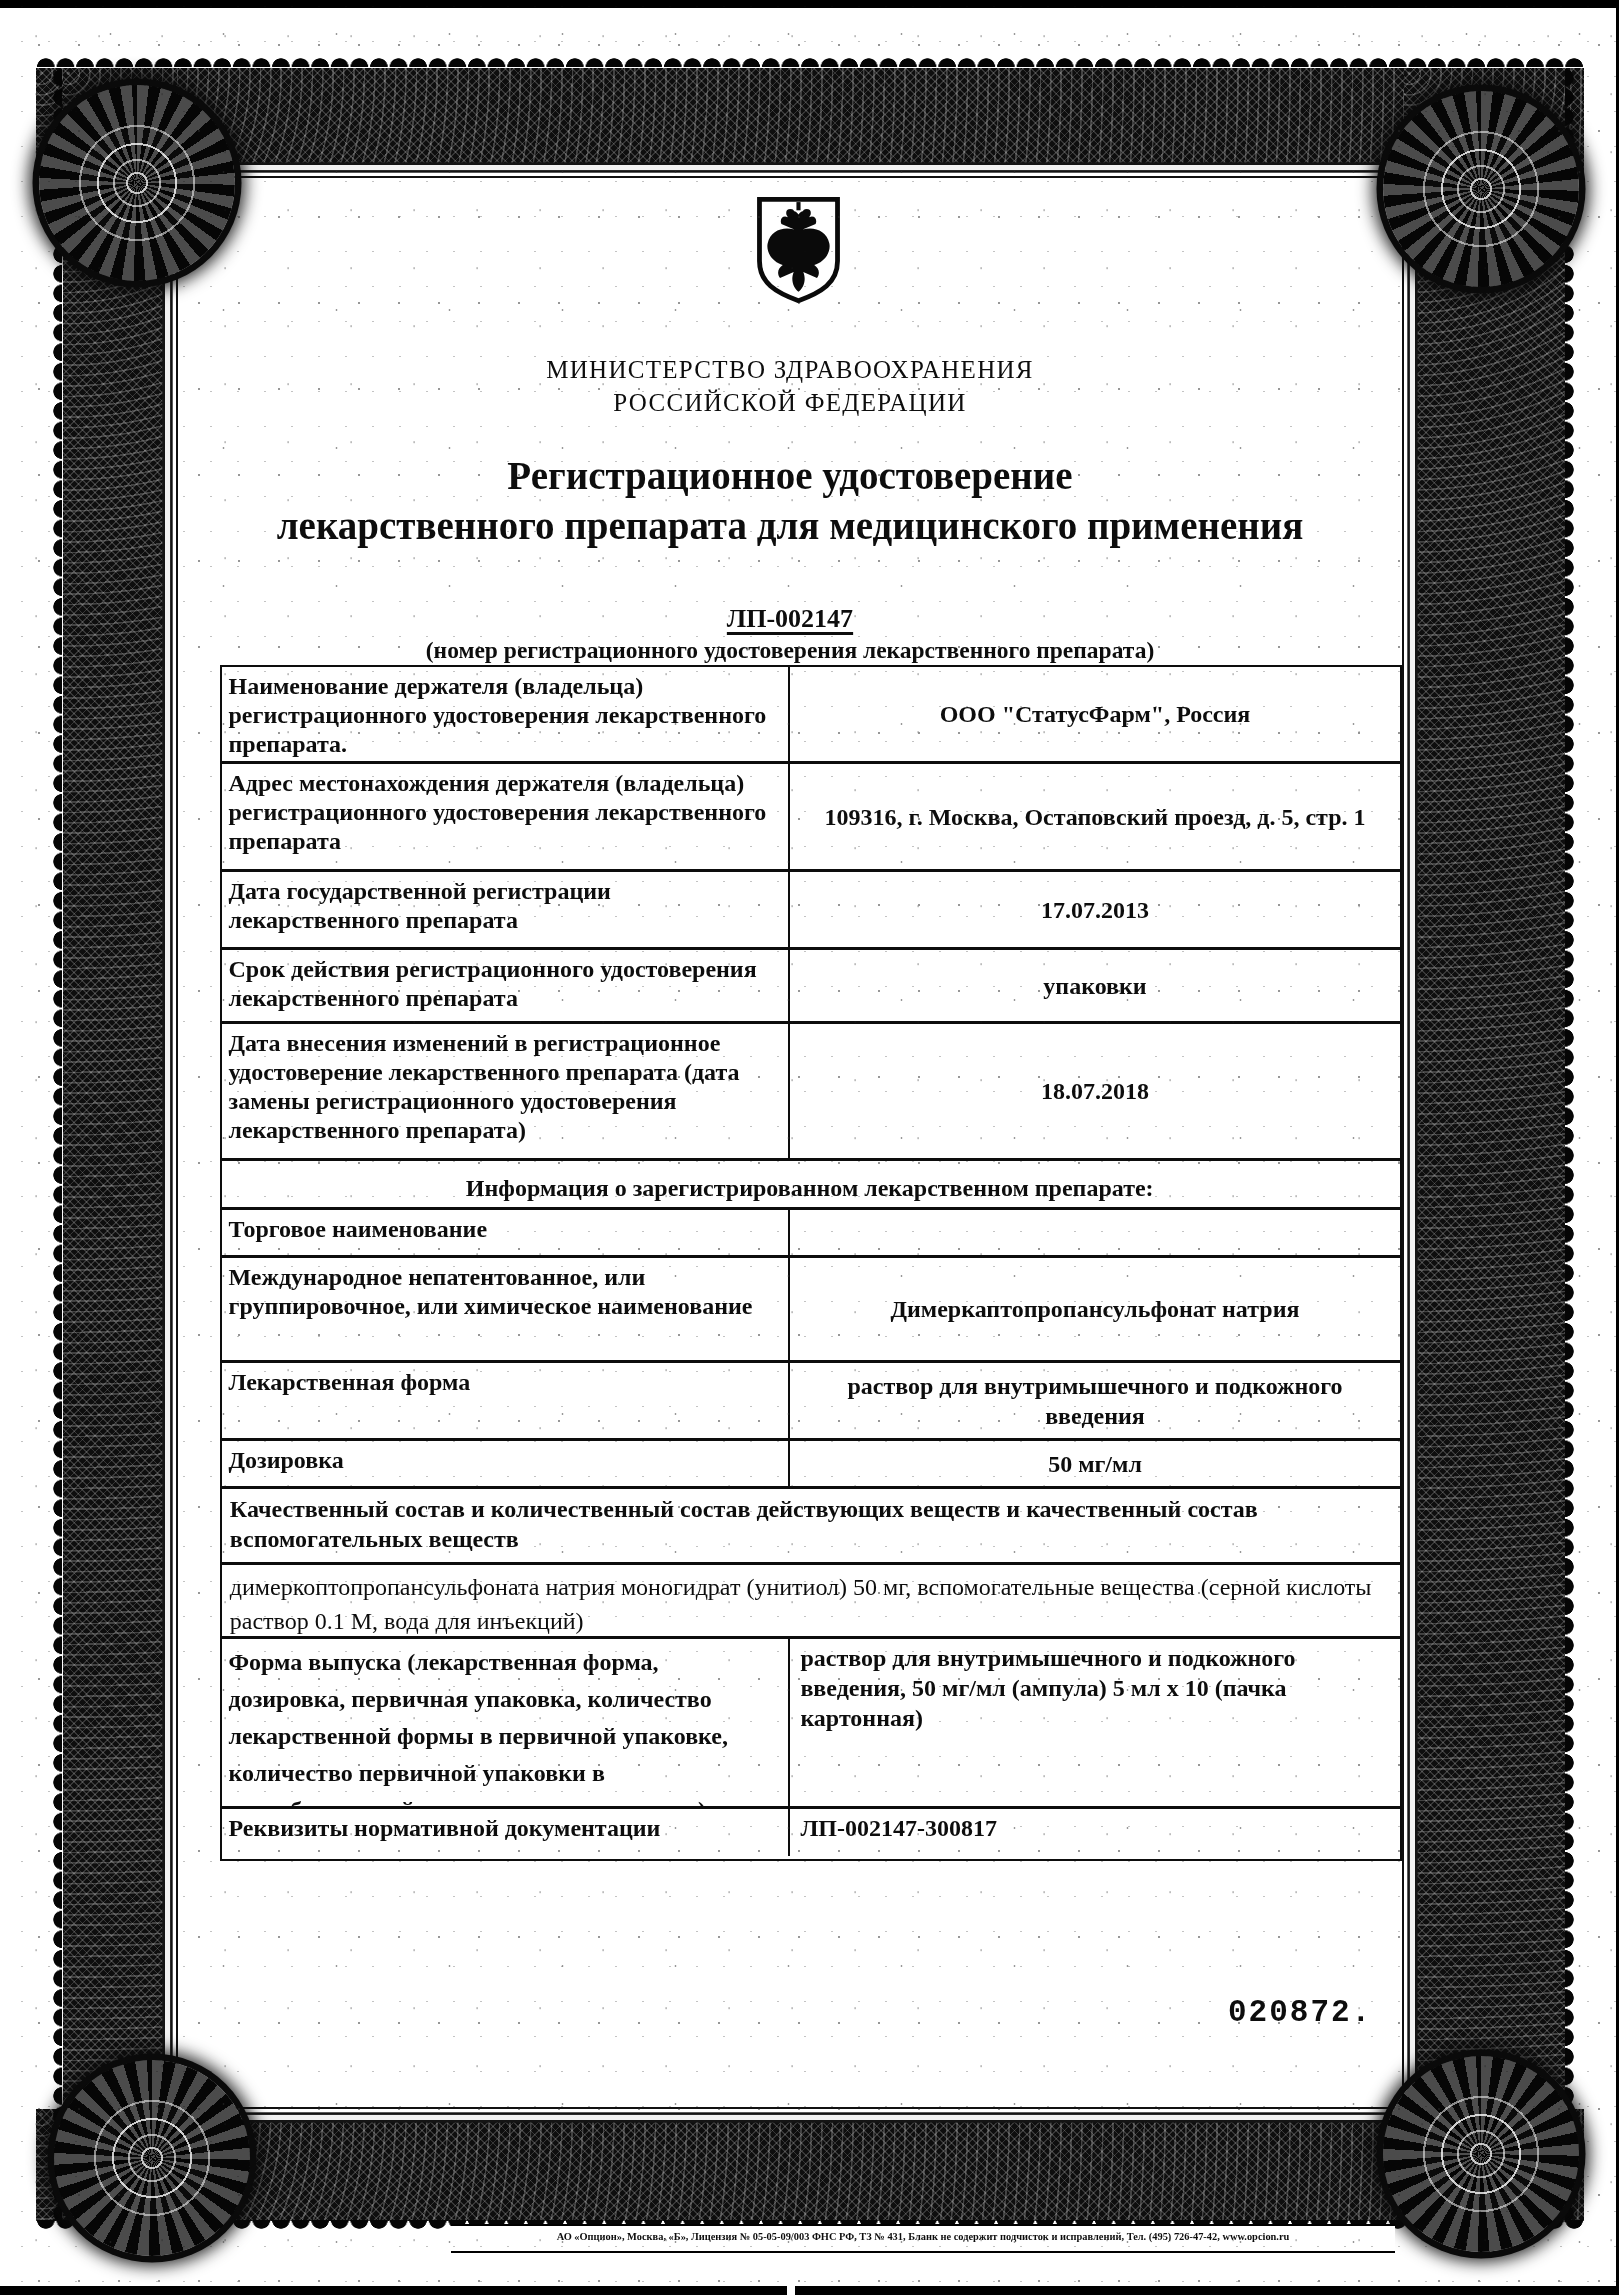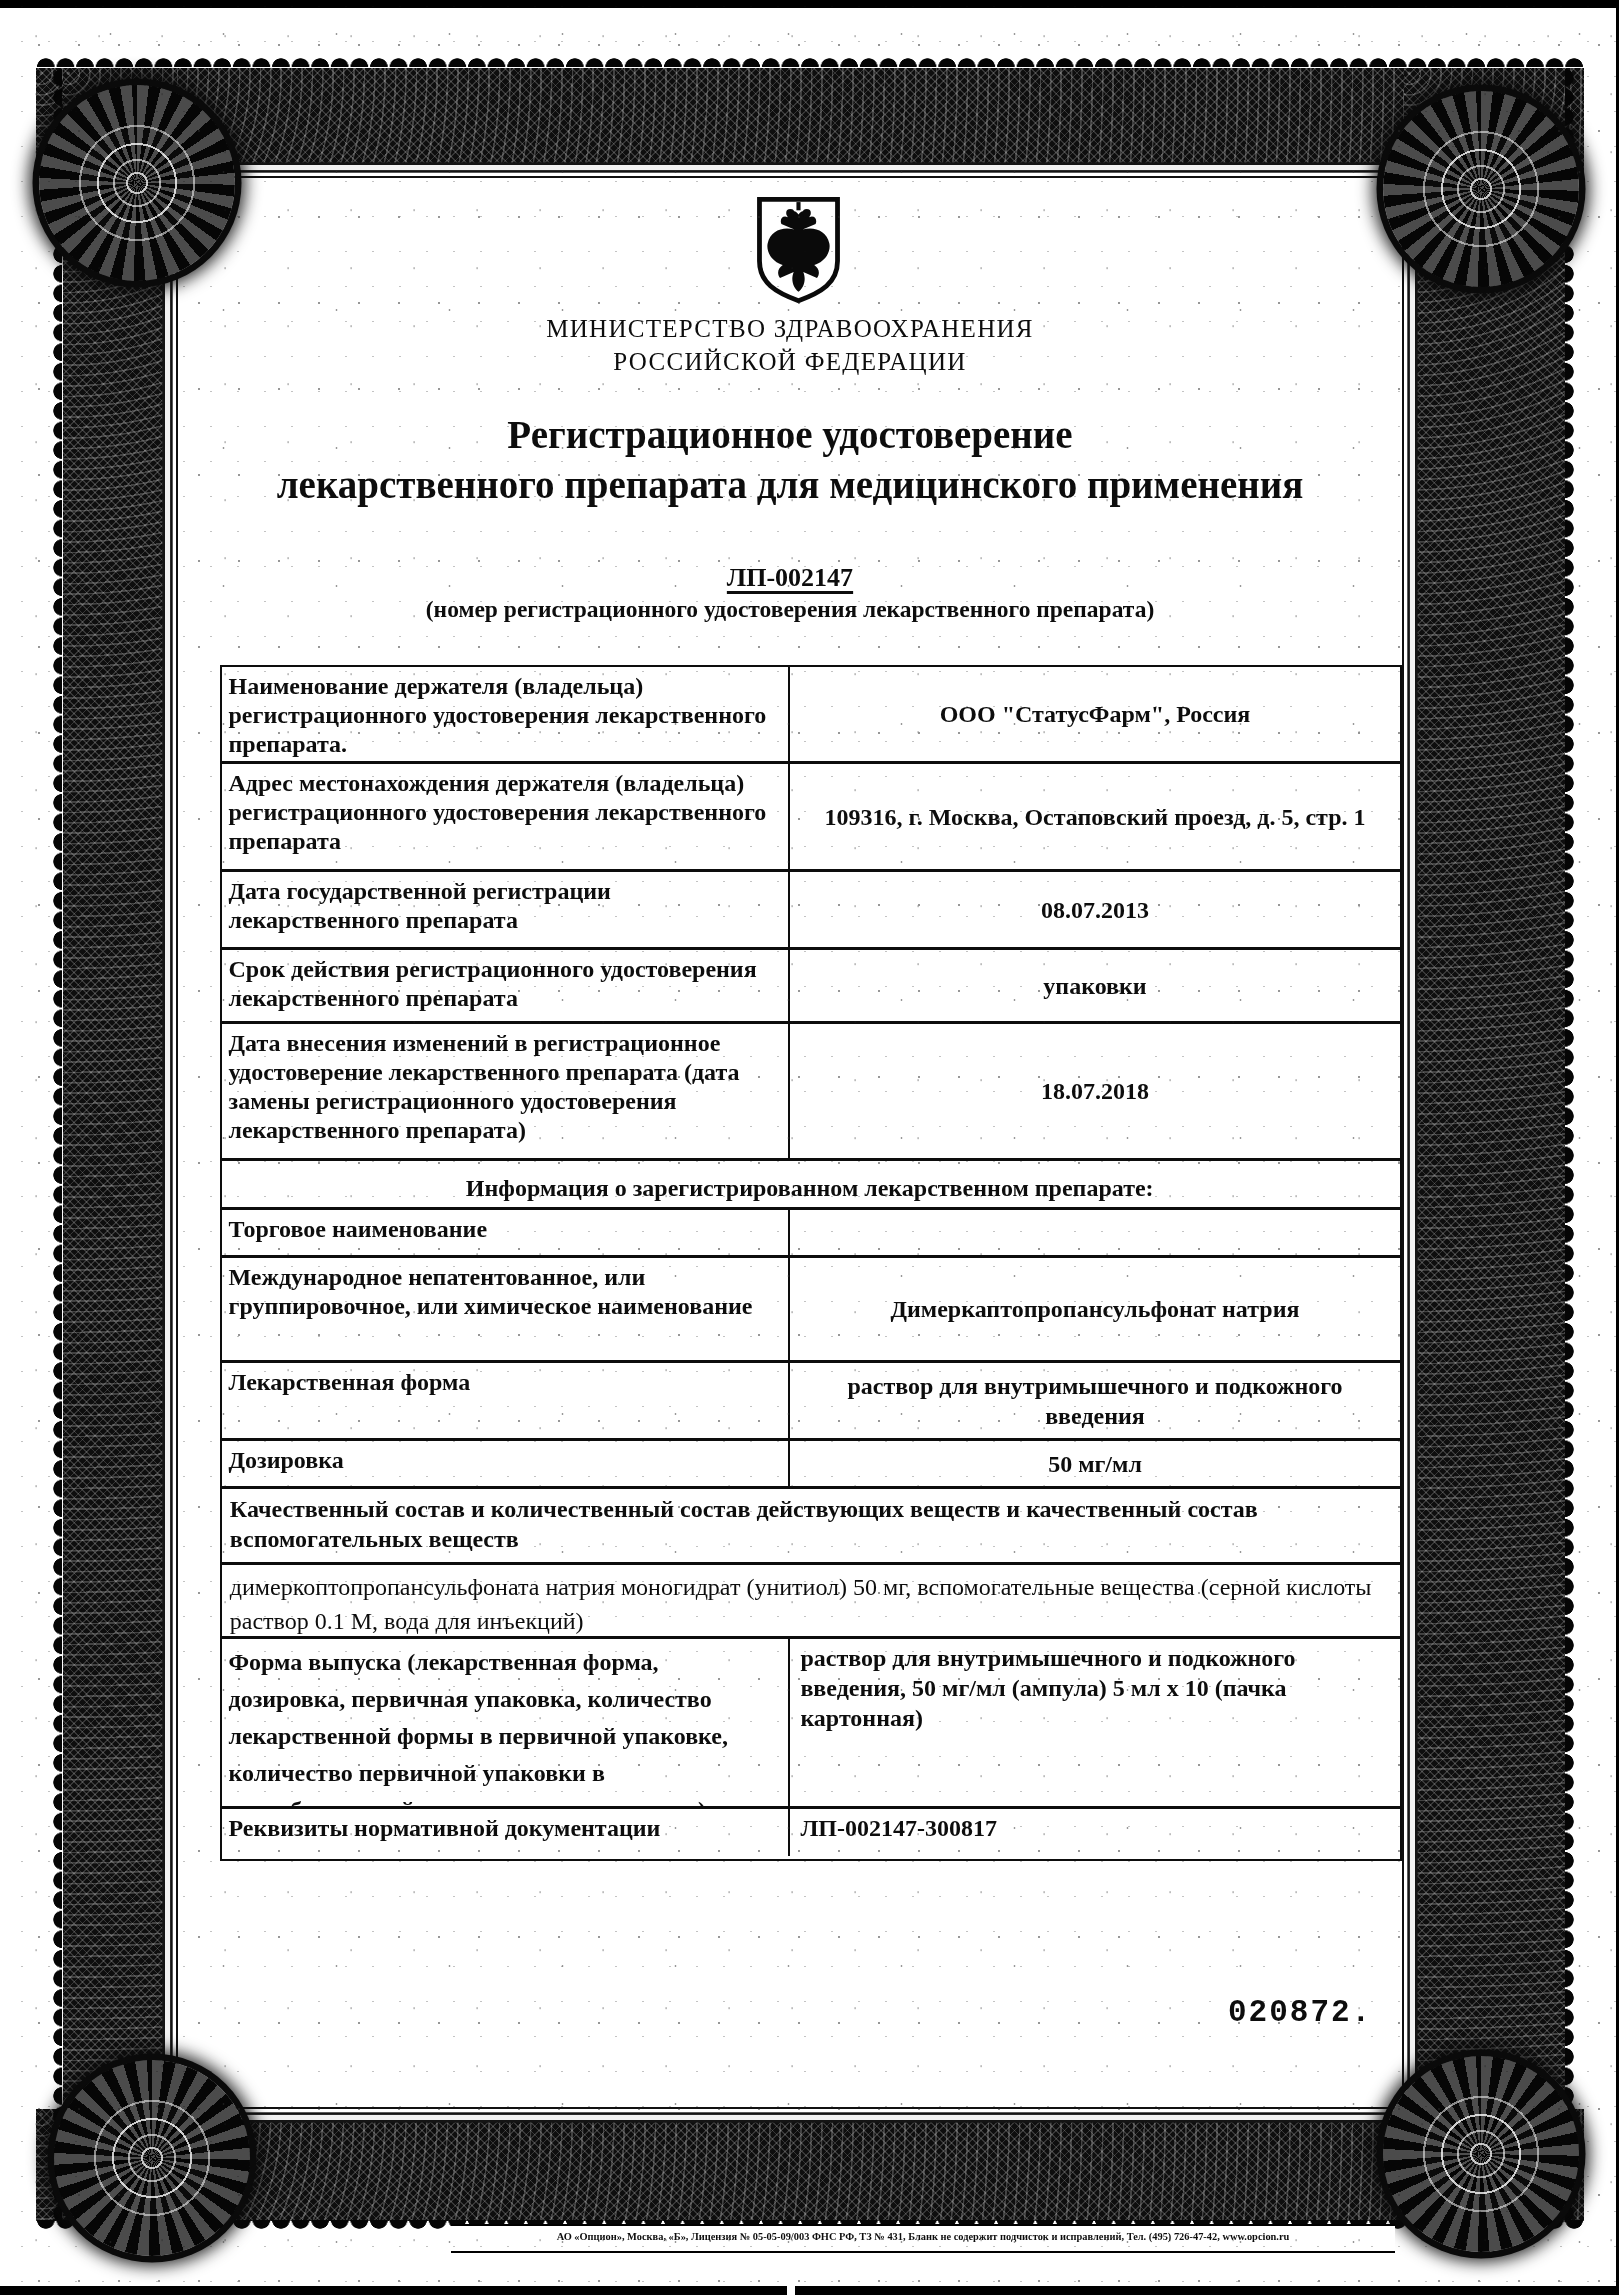--- a/index.html
+++ b/index.html
@@ -62,21 +62,21 @@
       repeating-radial-gradient(circle at 50% 50%, #050505 0 9.1px, #bdbdbd 9.1px 11px, #0a0a0a 11px 22px, #9d9d9d 22px 24px, #050505 24px 38px, #c9c9c9 38px 40px, #0a0a0a 40px 56px, #8a8a8a 56px 58px, #060606 58px 98px);
     box-shadow:0 0 0 6.5px #0a0a0a, 0 0 15.7px 10.4px rgba(10,10,10,.85);
   }
   .m-tl{left:39px;top:85px;}
   .m-tr{left:1383px;top:91px;}
   .m-bl{left:54px;top:2060px;}
   .m-br{left:1383px;top:2056px;}
   
   .content{position:absolute;z-index:4;inset:0;}
   .coat{position:absolute;left:754px;top:195px;width:89px;height:110px;}
-  .hline{position:absolute;left:176px;width:1228px;text-align:center;}
+  .hline{position:absolute;left:176px;width:1228px;text-align:center;margin-top:41px;}
   .ministry{font-size:25px;letter-spacing:1.3px;line-height:33px;font-weight:normal;}
   .min1{top:312px;}
   .min2{top:345px;}
   .title{font-size:39px;font-weight:bold;line-height:50px;}
   .ttl1{top:410px;}
   .ttl2{top:460px;}
   .regnum{top:563px;font-size:26px;font-weight:bold;}
   .regnum span{text-decoration:underline;text-decoration-thickness:2.6px;text-underline-offset:4.6px;}
   .regcap{top:596px;font-size:23.5px;font-weight:bold;}
   
@@ -163,21 +163,21 @@
       <div class="trow r1">
         <div class="cell lbl">Наименование держателя (владельца) регистрационного удостоверения лекарственного препарата.</div>
         <div class="cell val">ООО "СтатусФарм", Россия</div>
       </div>
       <div class="trow r2">
         <div class="cell lbl">Адрес местонахождения держателя (владельца) регистрационного удостоверения лекарственного препарата</div>
         <div class="cell val">109316, г. Москва, Остаповский проезд, д. 5, стр. 1</div>
       </div>
       <div class="trow r3">
         <div class="cell lbl">Дата государственной регистрации лекарственного препарата</div>
-        <div class="cell val">08.07.2013</div>
+        <div class="cell val">17.07.2013</div>
       </div>
       <div class="trow r4">
         <div class="cell lbl">Срок действия регистрационного удостоверения лекарственного препарата</div>
         <div class="cell val">упаковки</div>
       </div>
       <div class="trow r5">
         <div class="cell lbl">Дата внесения изменений в регистрационное удостоверение лекарственного препарата (дата замены регистрационного удостоверения лекарственного препарата)</div>
         <div class="cell val">18.07.2018</div>
       </div>
       <div class="trow r6">

